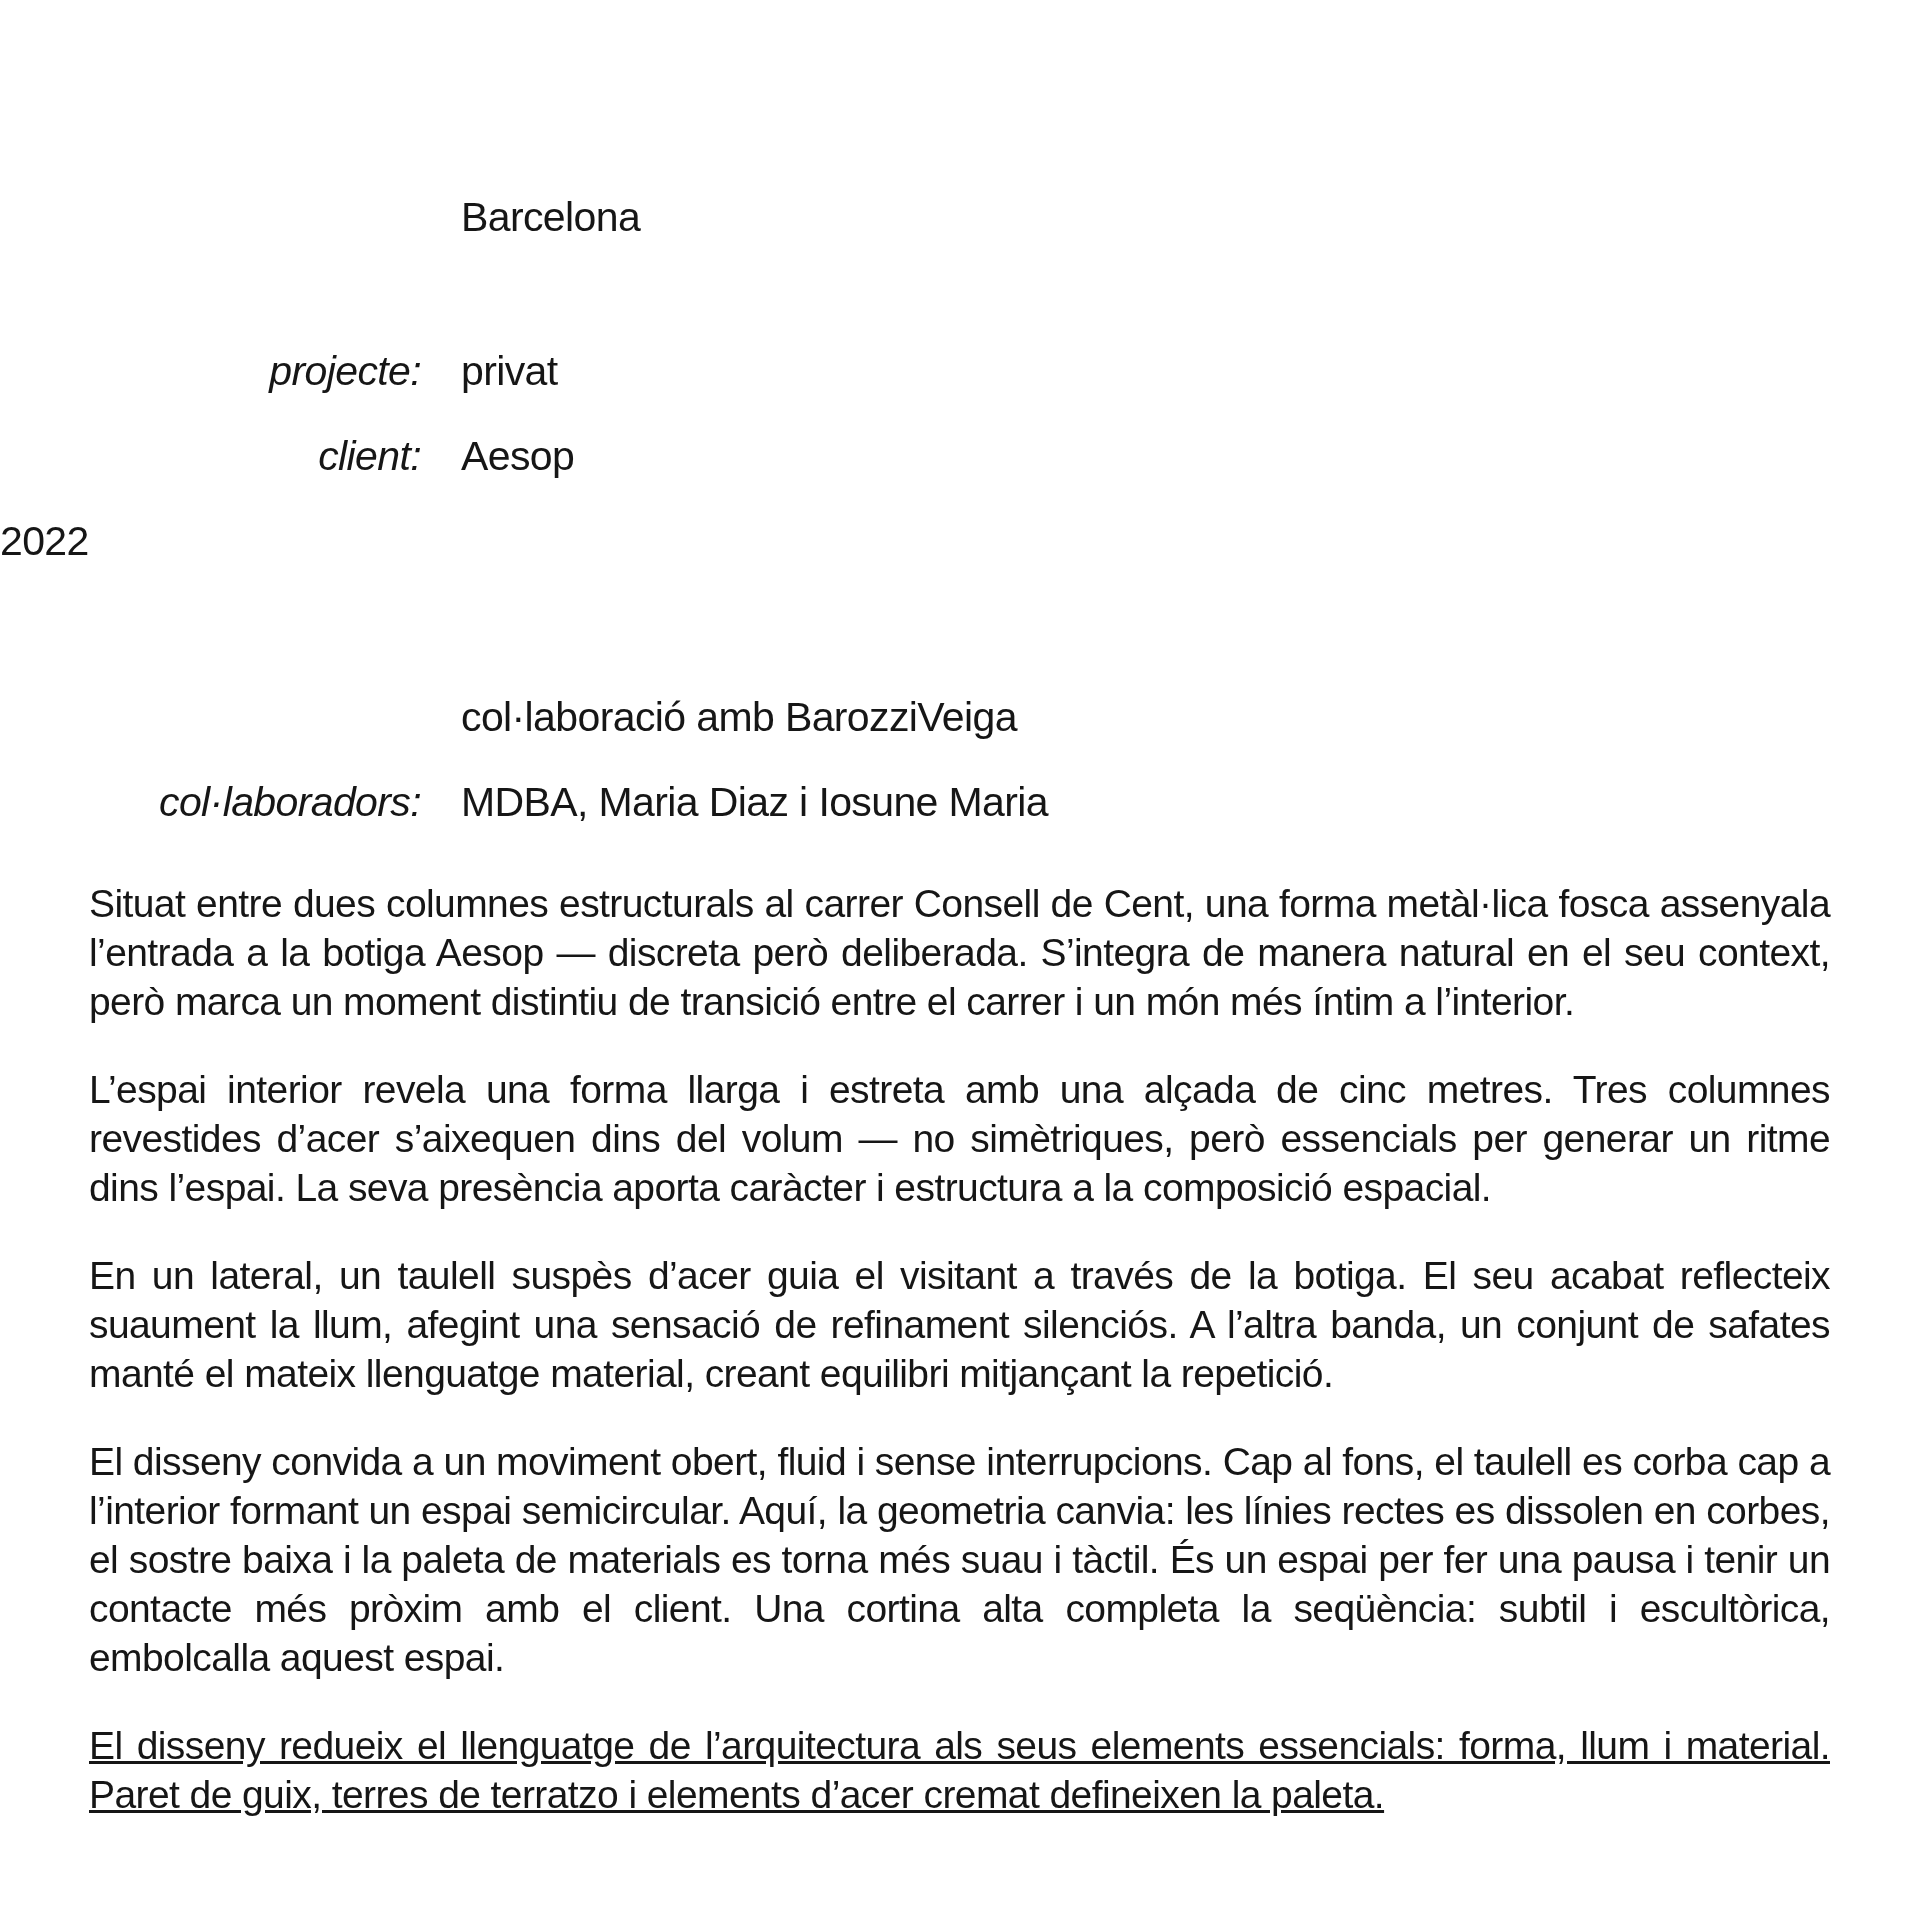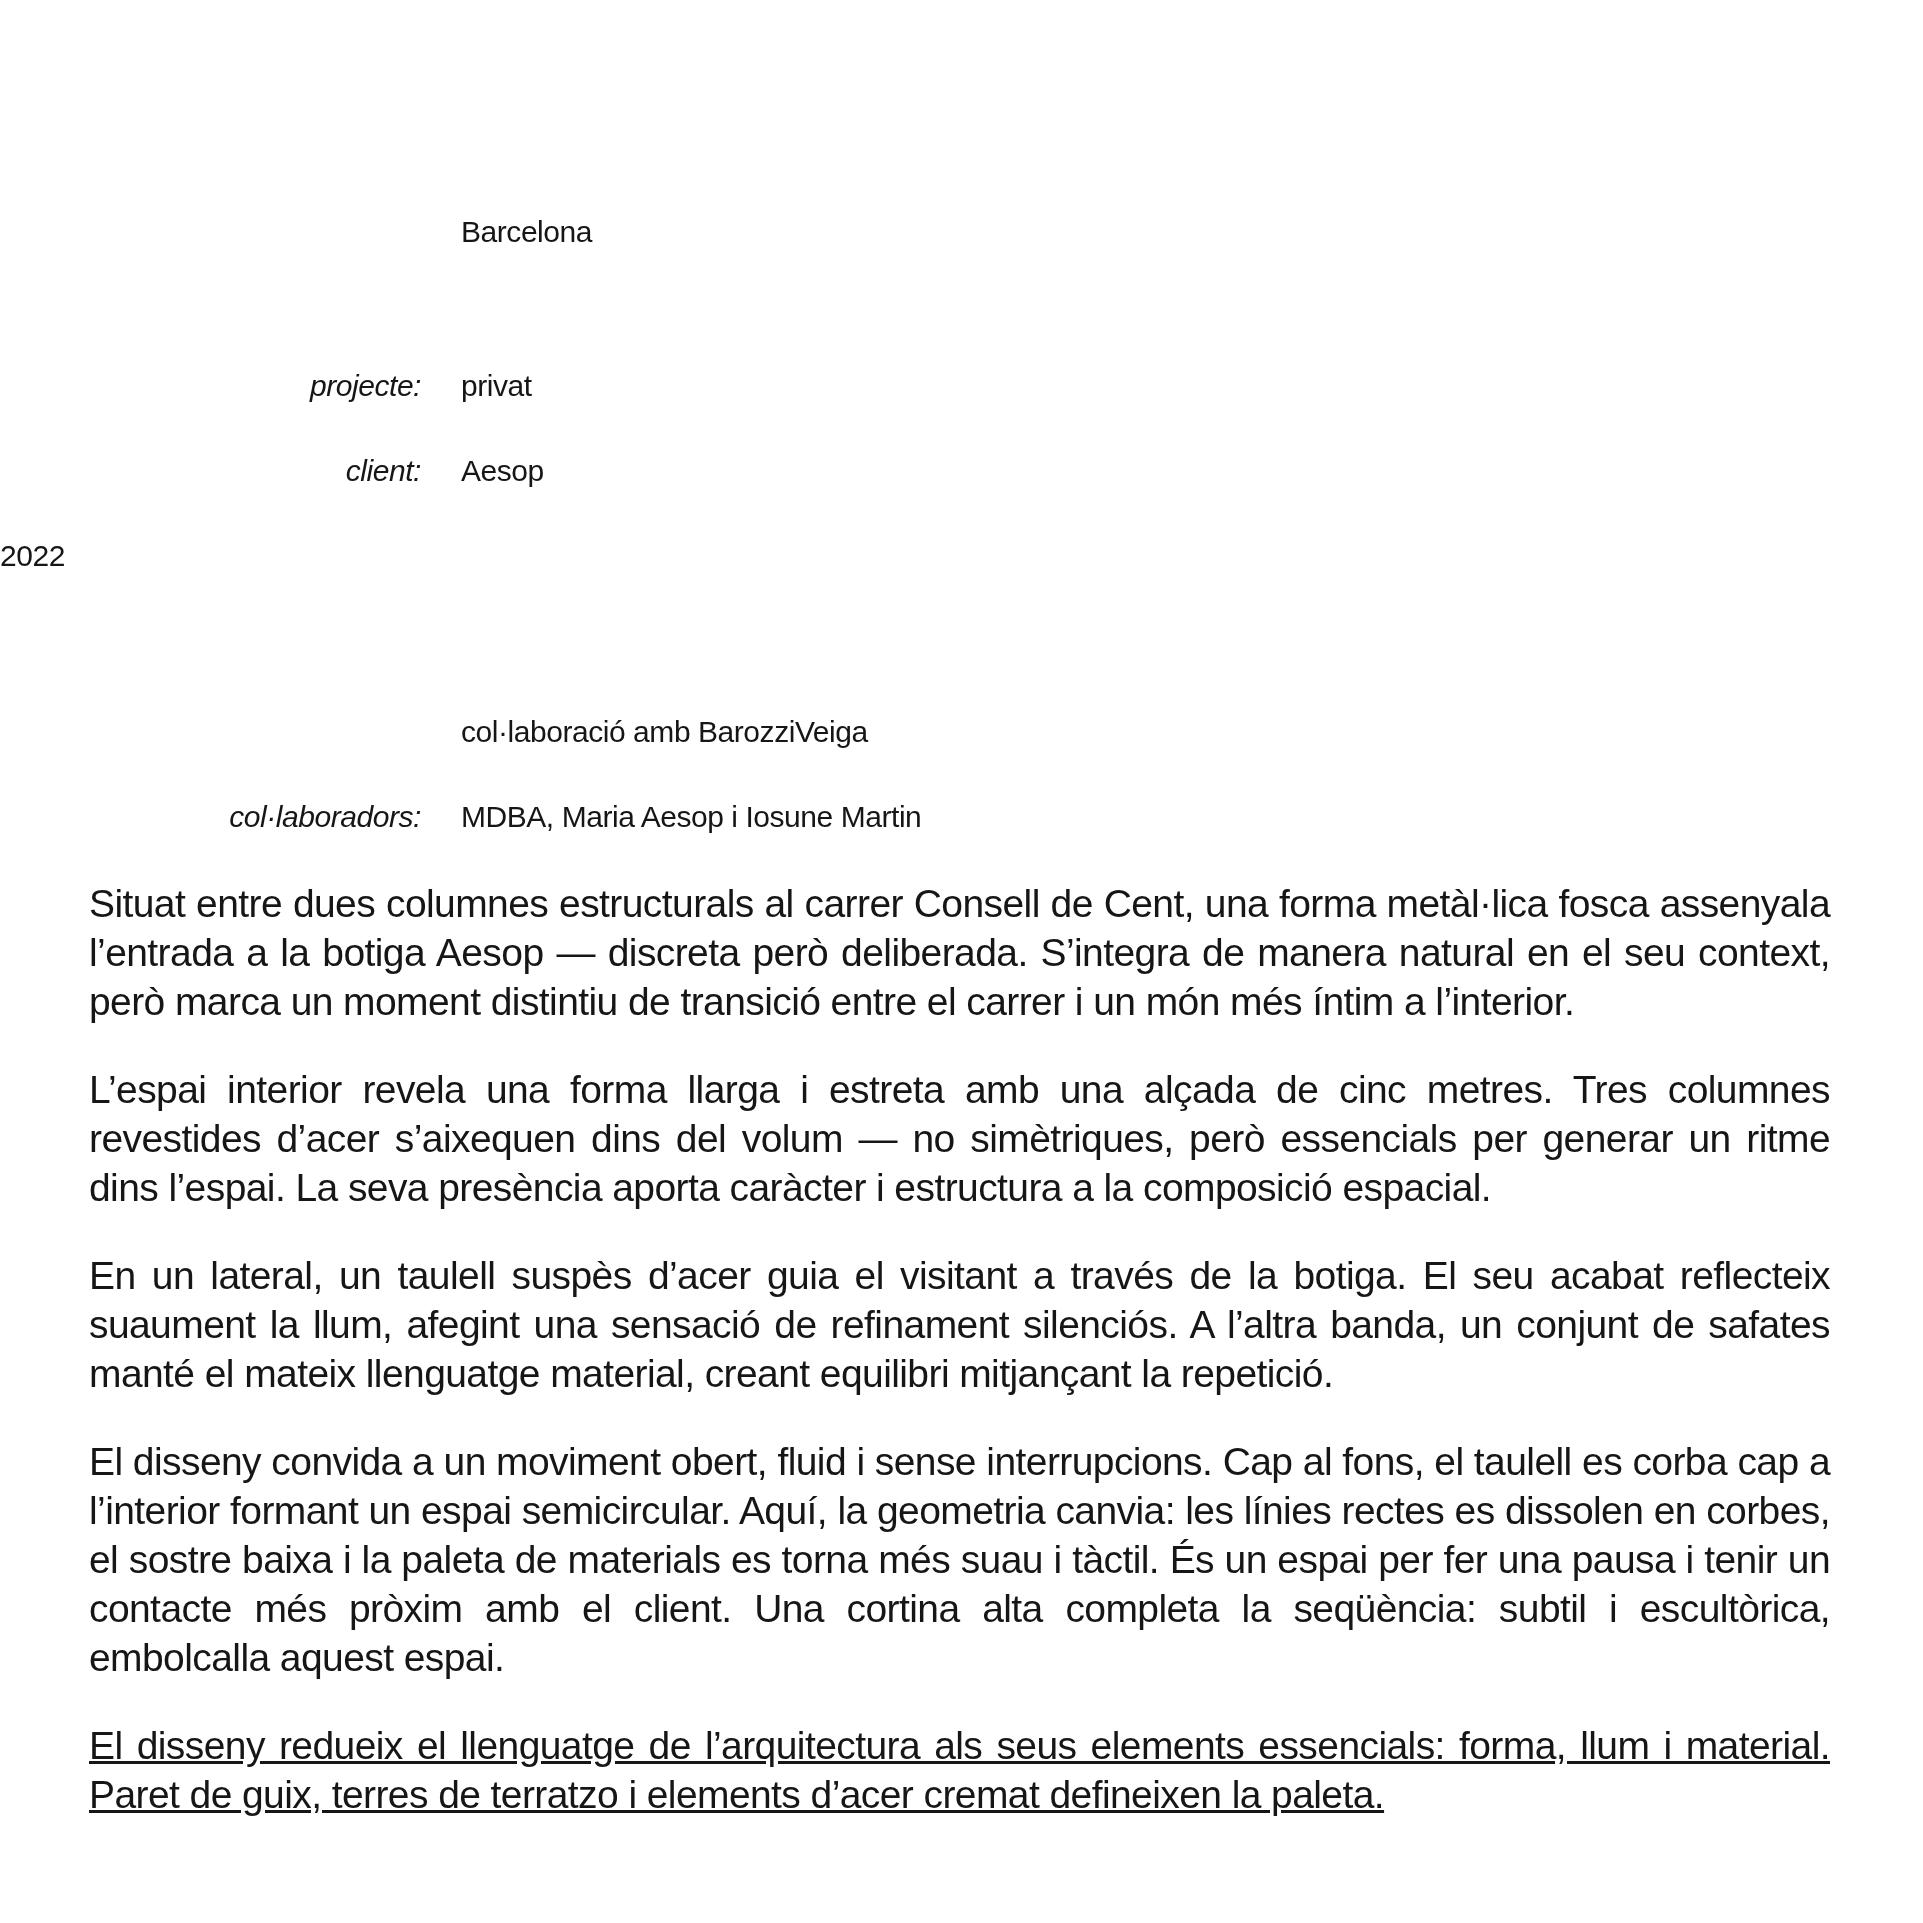--- a/index.html
+++ b/index.html
@@ -11,26 +11,26 @@
     position: relative;
     width: 1924px;
     height: 1924px;
     font-family: "Liberation Sans", sans-serif;
     color: #161616;
     overflow: hidden;
   }
   .credits {
     position: absolute;
     left: 0;
-    top: 209px;
+    top: 195px;
     width: 1503px;
     display: grid;
     grid-template-columns: 421px 1fr;
     column-gap: 28.6px;
-    font-size: 30px;
+    font-size: 41px;
     line-height: 45px;
     letter-spacing: -0.015em;
     gap: 40px;
   }
   .credits .label {
     text-align: right;
     white-space: nowrap;
     font-style: italic;
   }
   .credits .value {
@@ -71,21 +71,21 @@
   <div class="value">Aesop</div>
 
   <div class="value">2022</div>
 
   <div class="spacer-b"></div>
 
   <div class="label"></div>
   <div class="value">col·laboració amb BarozziVeiga</div>
 
   <div class="label">col·laboradors:</div>
-  <div class="value">MDBA, Maria Aesop i Iosune Martin</div>
+  <div class="value">MDBA, Maria Diaz i Iosune Maria</div>
 
 
 </section>
 
 <section class="description">
   <p>Situat entre dues columnes estructurals al carrer Consell de Cent, una forma metàl·lica fosca assenyala l’entrada a la botiga Aesop — discreta però deliberada. S’integra de manera natural en el seu context, però marca un moment distintiu de transició entre el carrer i un món més íntim a l’interior.</p>
   <p>L’espai interior revela una forma llarga i estreta amb una alçada de cinc metres. Tres columnes revestides d’acer s’aixequen dins del volum — no simètriques, però essencials per generar un ritme dins l’espai. La seva presència aporta caràcter i estructura a la composició espacial.</p>
   <p>En un lateral, un taulell suspès d’acer guia el visitant a través de la botiga. El seu acabat reflecteix suaument la llum, afegint una sensació de refinament silenciós. A l’altra banda, un conjunt de safates manté el mateix llenguatge material, creant equilibri mitjançant la repetició.</p>
   <p>El disseny convida a un moviment obert, fluid i sense interrupcions. Cap al fons, el taulell es corba cap a l’interior formant un espai semicircular. Aquí, la geometria canvia: les línies rectes es dissolen en corbes, el sostre baixa i la paleta de materials es torna més suau i tàctil. És un espai per fer una pausa i tenir un contacte més pròxim amb el client. Una cortina alta completa la seqüència: subtil i escultòrica, embolcalla aquest espai.</p>
   <p>El disseny redueix el llenguatge de l’arquitectura als seus elements essencials: forma, llum i material. Paret de guix, terres de terratzo i elements d’acer cremat defineixen la paleta.</p>

